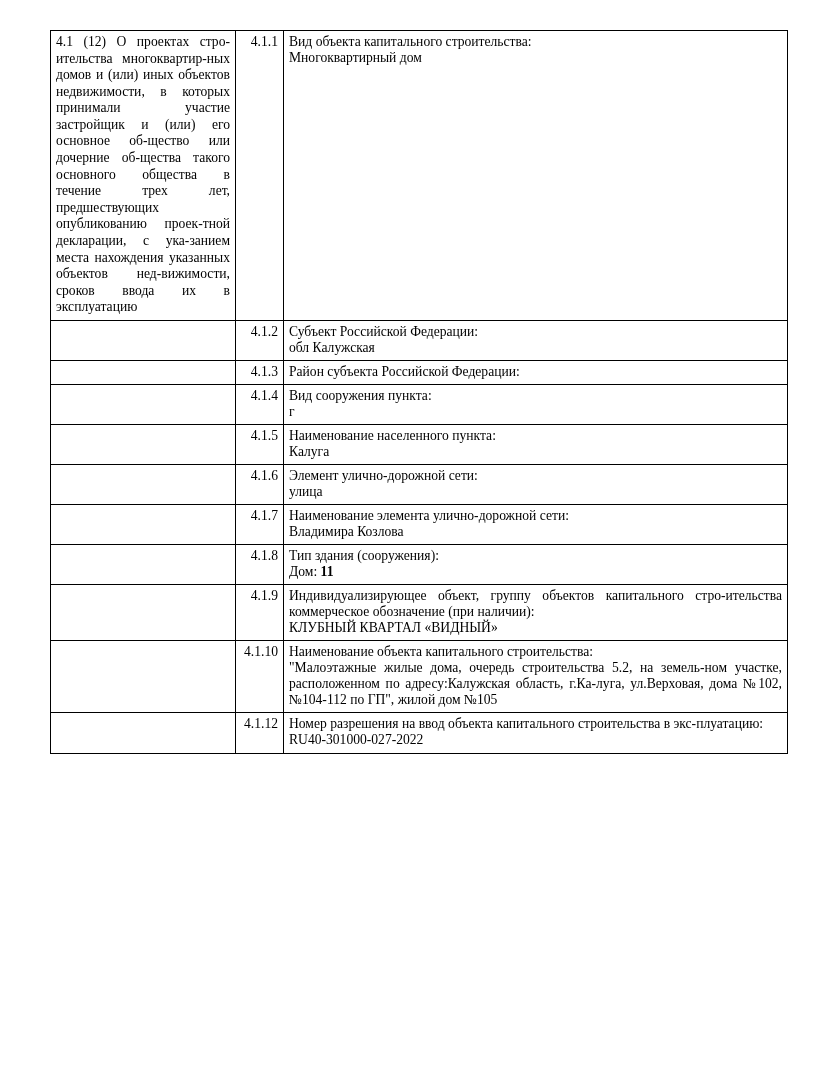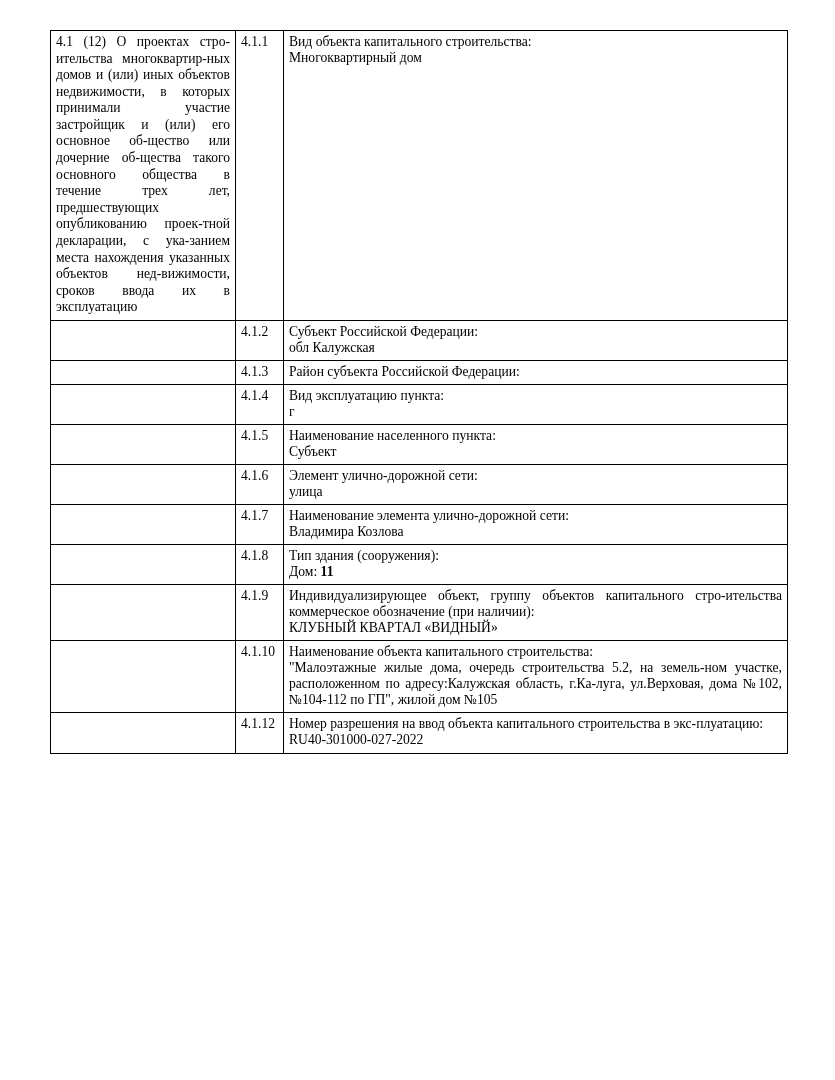--- a/index.html
+++ b/index.html
@@ -37,21 +37,21 @@
   col.c-val   { width: 504px; }
 
   td.label {
     text-align: justify;
     text-align-last: left;
     hyphens: manual;
     padding: 4px 6px 4px 6px;
     line-height: 1.22;
   }
   td.num {
-    text-align: left;
+    text-align: right;
     vertical-align: middle;
     padding-left: 5px;
     white-space: nowrap;
   }
   td.val {
     text-align: left;
     vertical-align: middle;
   }
   .caption {
     display: block;
@@ -100,30 +100,30 @@
         <td class="label empty-label"></td>
         <td class="num">4.1.3</td>
         <td class="val">
           <span class="caption">Район субъекта Российской Федерации:</span>
         </td>
       </tr>
       <tr>
         <td class="label empty-label"></td>
         <td class="num">4.1.4</td>
         <td class="val">
-          <span class="caption">Вид эксплуатацию пункта:</span>
+          <span class="caption">Вид сооружения пункта:</span>
           <span class="answer">г</span>
         </td>
       </tr>
       <tr>
         <td class="label empty-label"></td>
         <td class="num">4.1.5</td>
         <td class="val">
           <span class="caption">Наименование населенного пункта:</span>
-          <span class="answer">Субъект</span>
+          <span class="answer">Калуга</span>
         </td>
       </tr>
       <tr>
         <td class="label empty-label"></td>
         <td class="num">4.1.6</td>
         <td class="val">
           <span class="caption">Элемент улично-дорожной сети:</span>
           <span class="answer">улица</span>
         </td>
       </tr>

